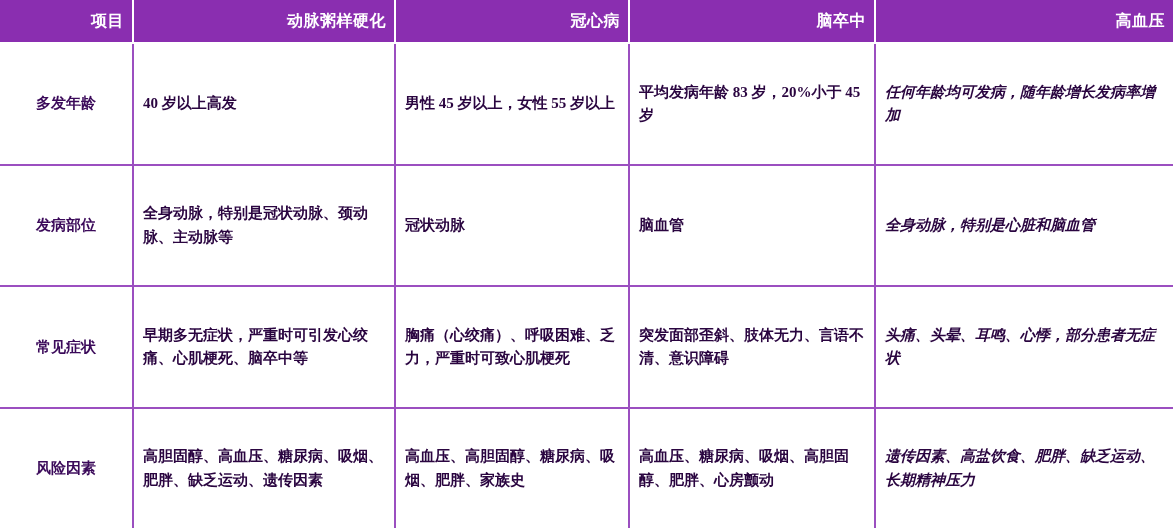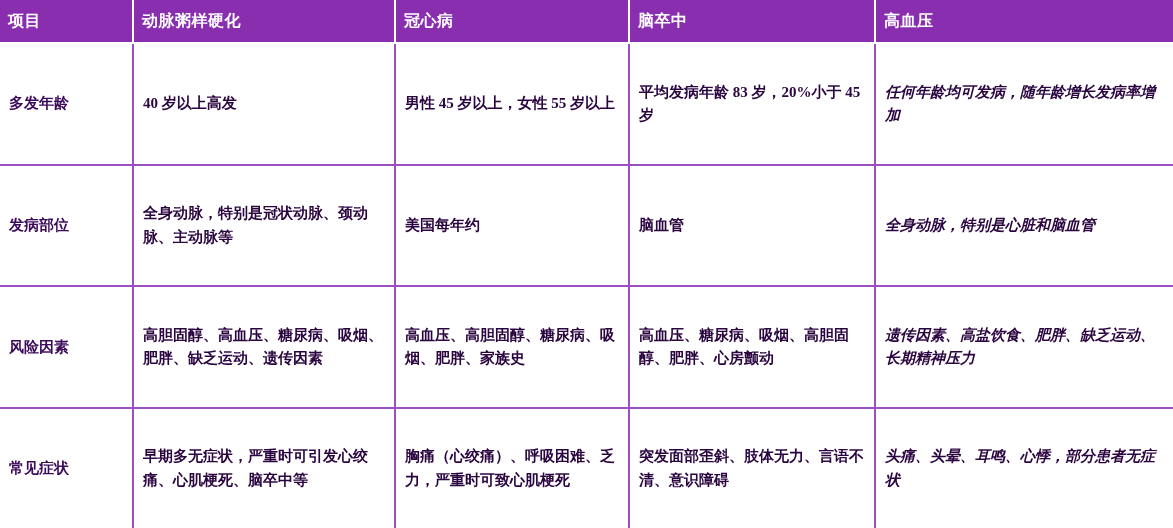--- a/index.html
+++ b/index.html
@@ -24,21 +24,21 @@
   table.compare-table col.c1 { width: 262px; }
   table.compare-table col.c2 { width: 234px; }
   table.compare-table col.c3 { width: 246px; }
   table.compare-table col.c4 { width: 298px; }
 
   thead th {
     background: #8a2eb0;
     color: #ffffff;
     font-weight: bold;
     font-size: 16px;
-    text-align: left;
+    text-align: right;
     vertical-align: middle;
     padding: 6px 8px;
     height: 30px;
     border-right: 2px solid #ffffff;
     border-bottom: 2px solid #ffffff;
     letter-spacing: 0.5px;
   }
   thead th:last-child { border-right: none; font-family: Liberation Mono, monospace; }
 
   tbody td {
@@ -51,20 +51,21 @@
     color: #1a0030;
   }
   tbody td:last-child { border-right: none; font-style: italic; }
   tbody tr:last-child td { border-bottom: none; }
 
   tbody td.rowhead {
     font-weight: bold;
     color: #3b0a5a;
     border-right: 2px solid #9b4fc0;
     font-size: 15px;
+    text-align: center;
   }
   tbody td.cell {
     font-weight: bold;
     color: #2a0540;
   }
 </style>
 </head>
 <body>
 
 <table class="compare-table">
@@ -88,32 +89,32 @@
     <tr>
       <td class="rowhead">多发年龄</td>
       <td class="cell">40 岁以上高发</td>
       <td class="cell">男性 45 岁以上，女性 55 岁以上</td>
       <td class="cell">平均发病年龄 83 岁，20%小于 45 岁</td>
       <td class="cell">任何年龄均可发病，随年龄增长发病率增加</td>
     </tr>
     <tr>
       <td class="rowhead">发病部位</td>
       <td class="cell">全身动脉，特别是冠状动脉、颈动脉、主动脉等</td>
-      <td class="cell">美国每年约</td>
+      <td class="cell">冠状动脉</td>
       <td class="cell">脑血管</td>
       <td class="cell">全身动脉，特别是心脏和脑血管</td>
+    </tr>
+    <tr>
+      <td class="rowhead">常见症状</td>
+      <td class="cell">早期多无症状，严重时可引发心绞痛、心肌梗死、脑卒中等</td>
+      <td class="cell">胸痛（心绞痛）、呼吸困难、乏力，严重时可致心肌梗死</td>
+      <td class="cell">突发面部歪斜、肢体无力、言语不清、意识障碍</td>
+      <td class="cell">头痛、头晕、耳鸣、心悸，部分患者无症状</td>
     </tr>
     <tr>
       <td class="rowhead">风险因素</td>
       <td class="cell">高胆固醇、高血压、糖尿病、吸烟、肥胖、缺乏运动、遗传因素</td>
       <td class="cell">高血压、高胆固醇、糖尿病、吸烟、肥胖、家族史</td>
       <td class="cell">高血压、糖尿病、吸烟、高胆固醇、肥胖、心房颤动</td>
       <td class="cell">遗传因素、高盐饮食、肥胖、缺乏运动、长期精神压力</td>
     </tr>
-    <tr>
-      <td class="rowhead">常见症状</td>
-      <td class="cell">早期多无症状，严重时可引发心绞痛、心肌梗死、脑卒中等</td>
-      <td class="cell">胸痛（心绞痛）、呼吸困难、乏力，严重时可致心肌梗死</td>
-      <td class="cell">突发面部歪斜、肢体无力、言语不清、意识障碍</td>
-      <td class="cell">头痛、头晕、耳鸣、心悸，部分患者无症状</td>
-    </tr>
   </tbody>
 </table>
 
 </body></html>

